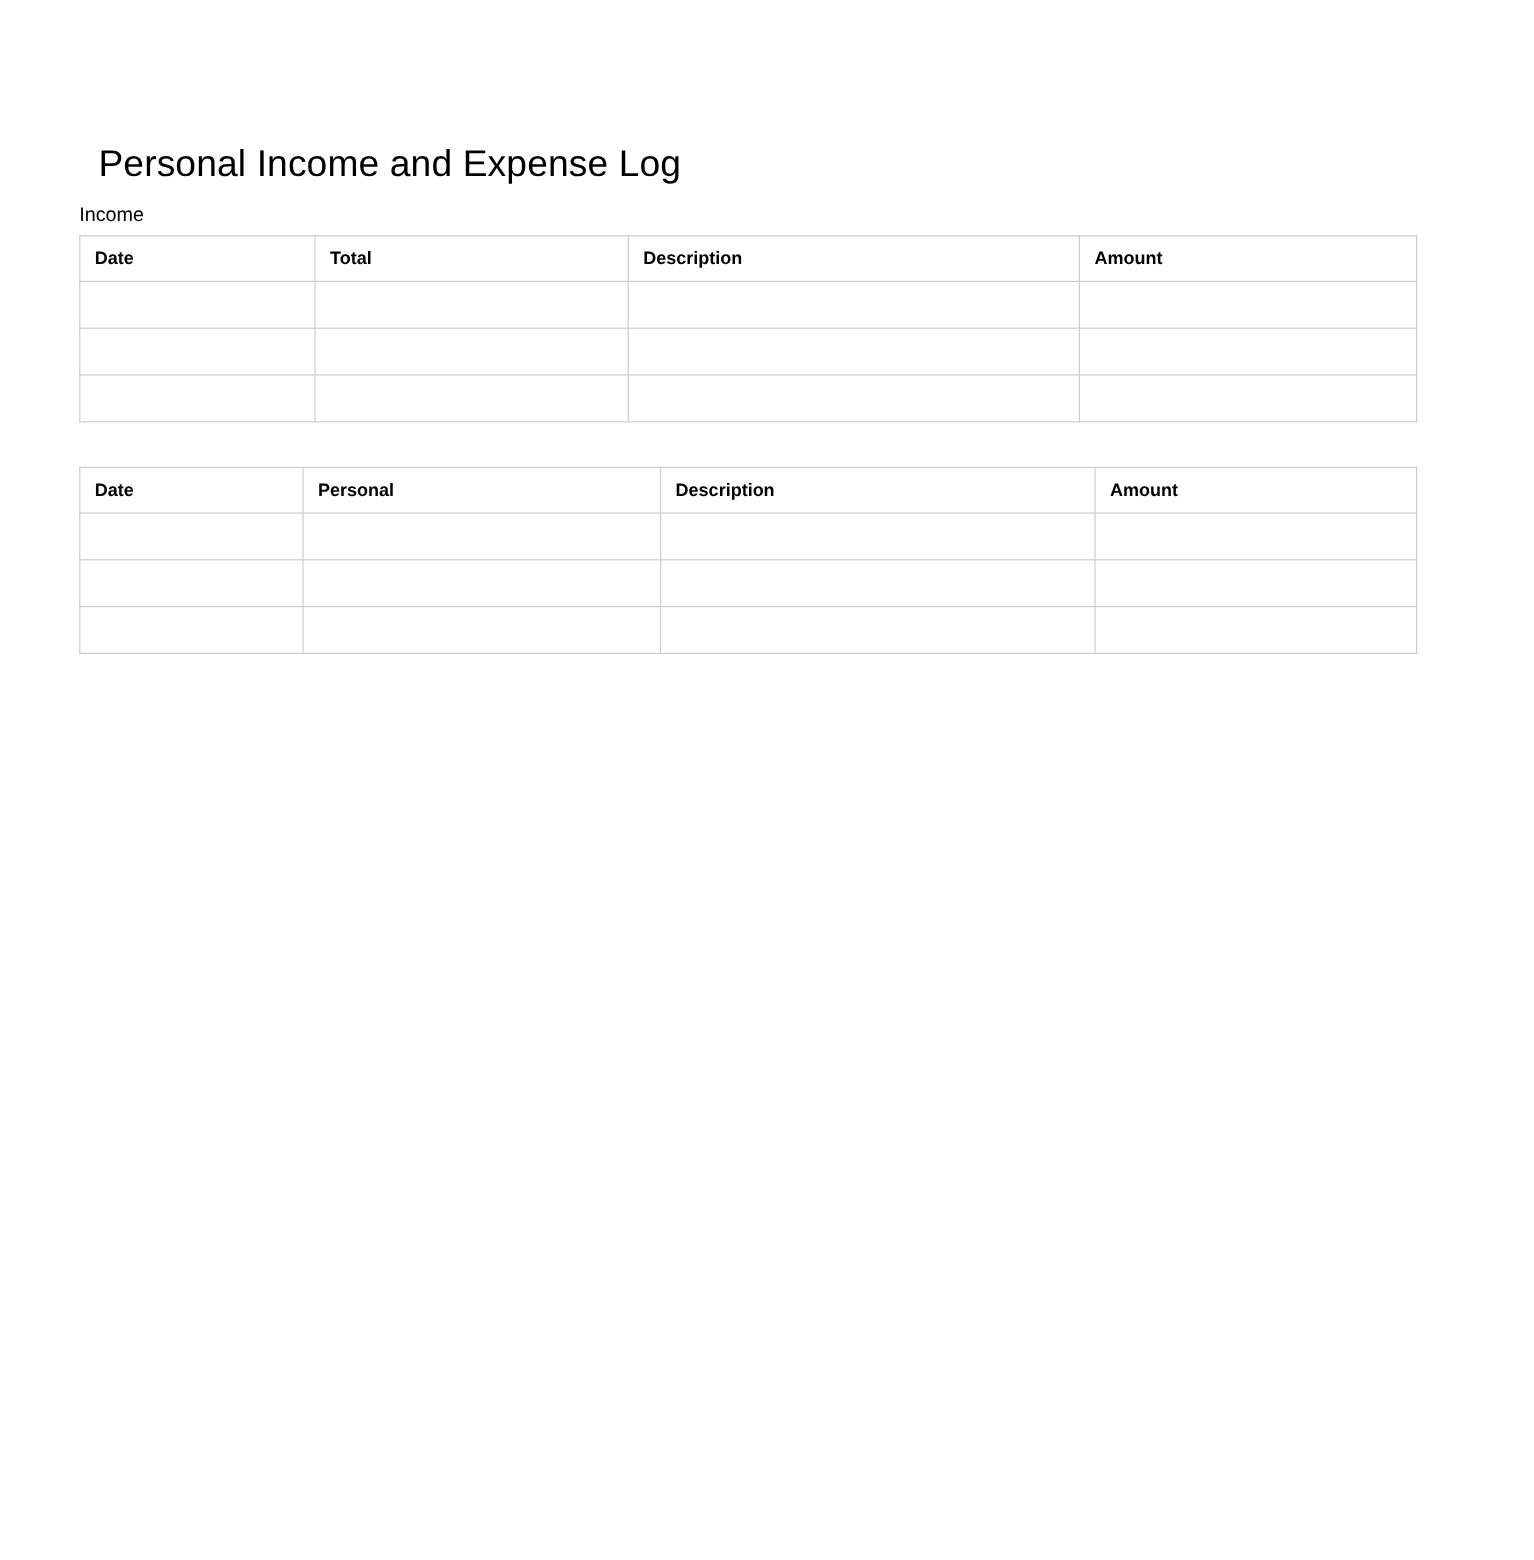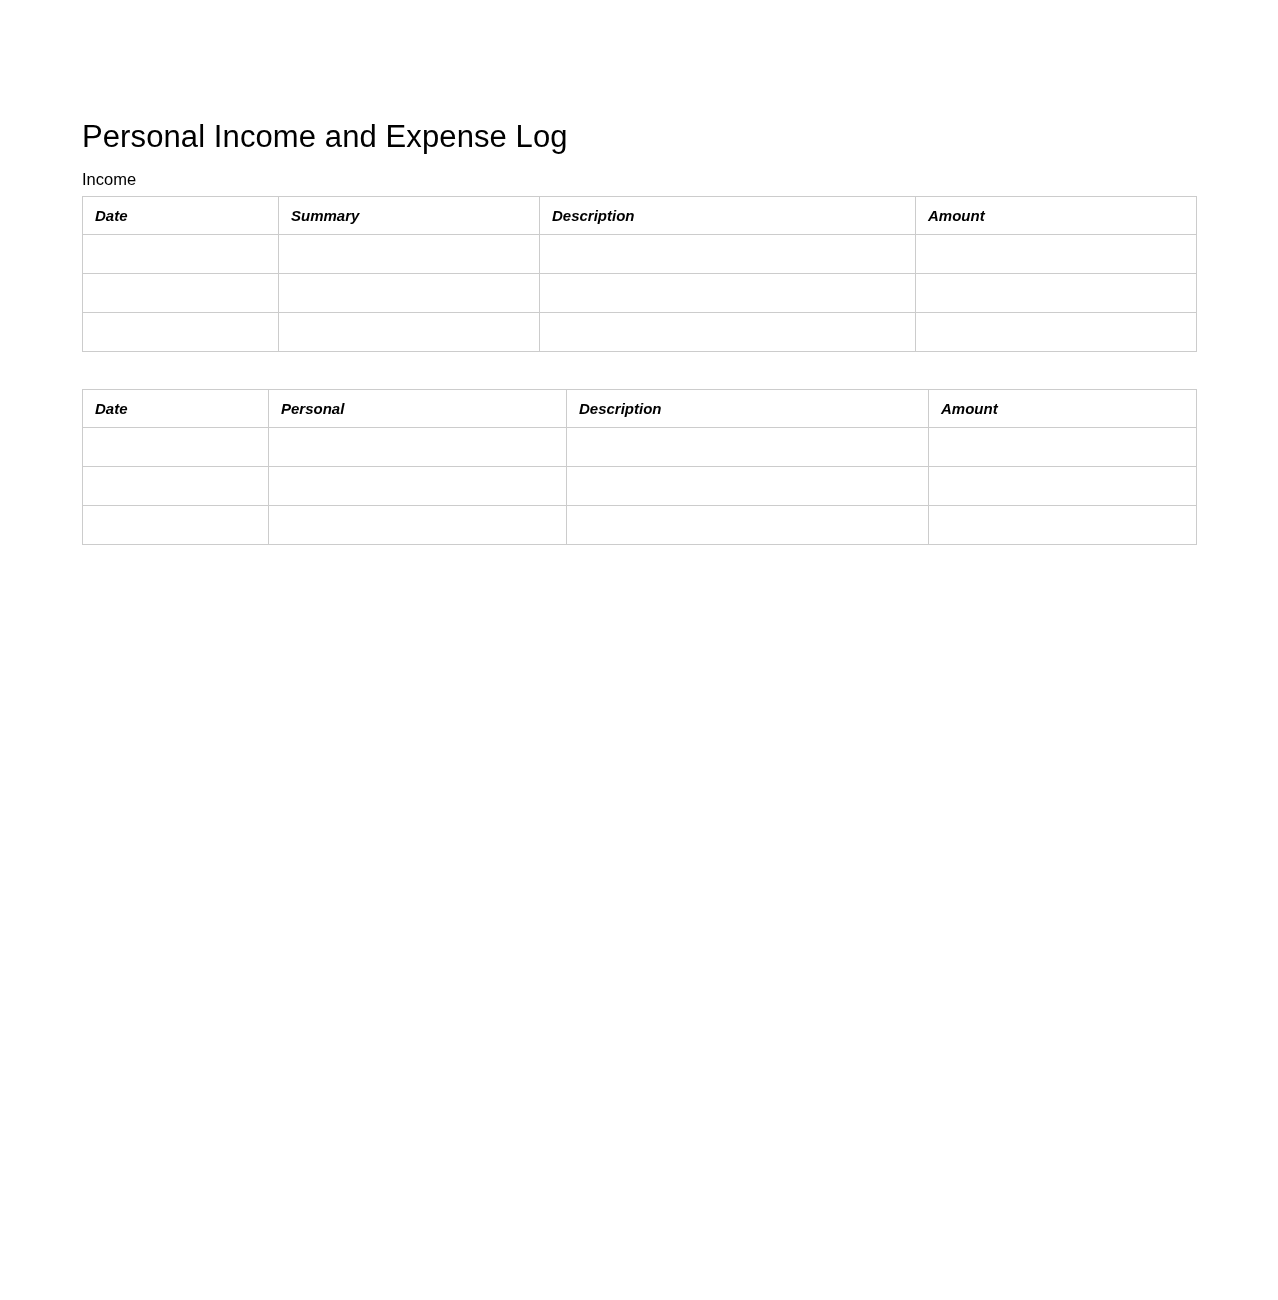--- a/index.html
+++ b/index.html
@@ -28,36 +28,35 @@
     top: 48px;
     font-size: 31px;
     font-weight: 400;
     line-height: 40px;
     letter-spacing: 0.1px;
     color: #000000;
     white-space: nowrap;
   }
   .section {
     position: absolute;
-    left: 82px;
+    left: 66px;
     width: 1114px;
   }
   .section-label {
     font-size: 16.5px;
     font-weight: 400;
     line-height: 20px;
     color: #000000;
     margin: 0 0 7px 0;
   }
   table.grid {
     border-collapse: collapse;
     width: 1114px;
     table-layout: fixed;
     background: #ffffff;
-    font-style: italic;
   }
   table.grid th,
   table.grid td {
     border: 1px solid #cccccc;
     height: 38px;
     padding: 0 12px;
     text-align: left;
     vertical-align: middle;
     font-size: 15px;
     line-height: 18px;
@@ -114,21 +113,21 @@
     <table class="grid income-tbl">
       <colgroup>
         <col class="c1">
           <col class="c2">
           <col class="c3">
           <col class="c4">
       </colgroup>
       <thead>
         <tr>
           <th>Date</th>
-          <th>Summary</th>
+          <th>Total</th>
           <th>Description</th>
           <th>Amount</th>
         </tr>
       </thead>
       <tbody>
         <tr>
           <td class="empty-cell"></td>
           <td class="empty-cell"></td>
           <td class="empty-cell"></td>
           <td class="empty-cell"></td>

